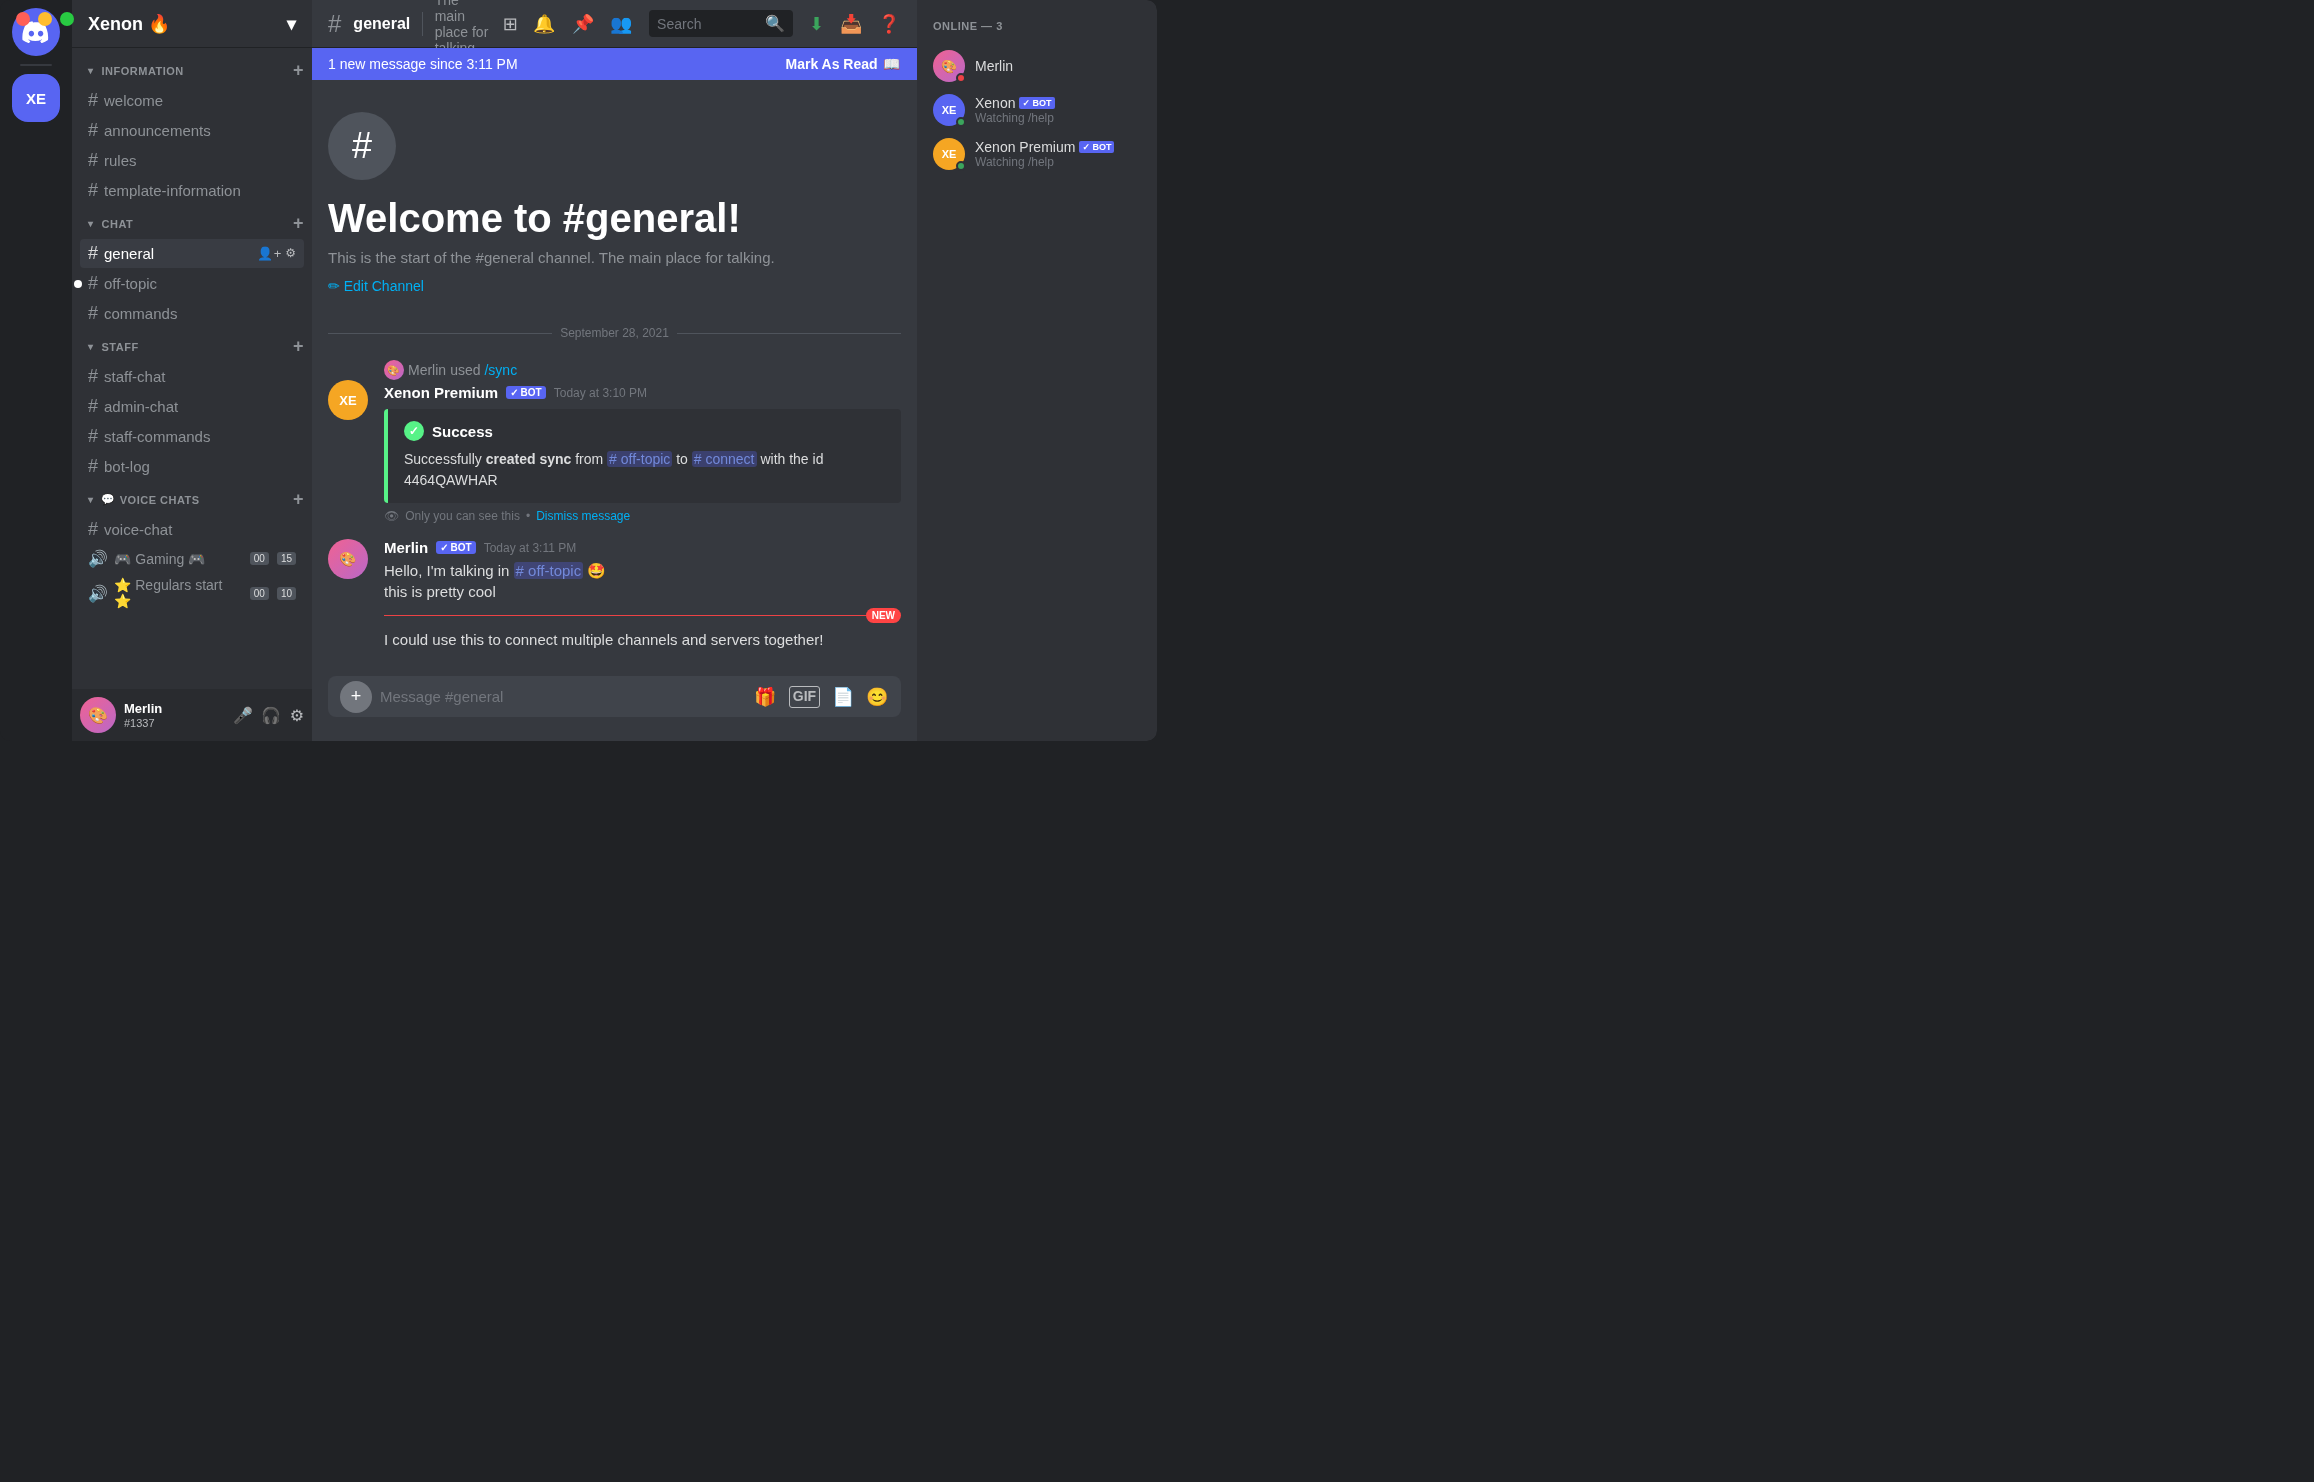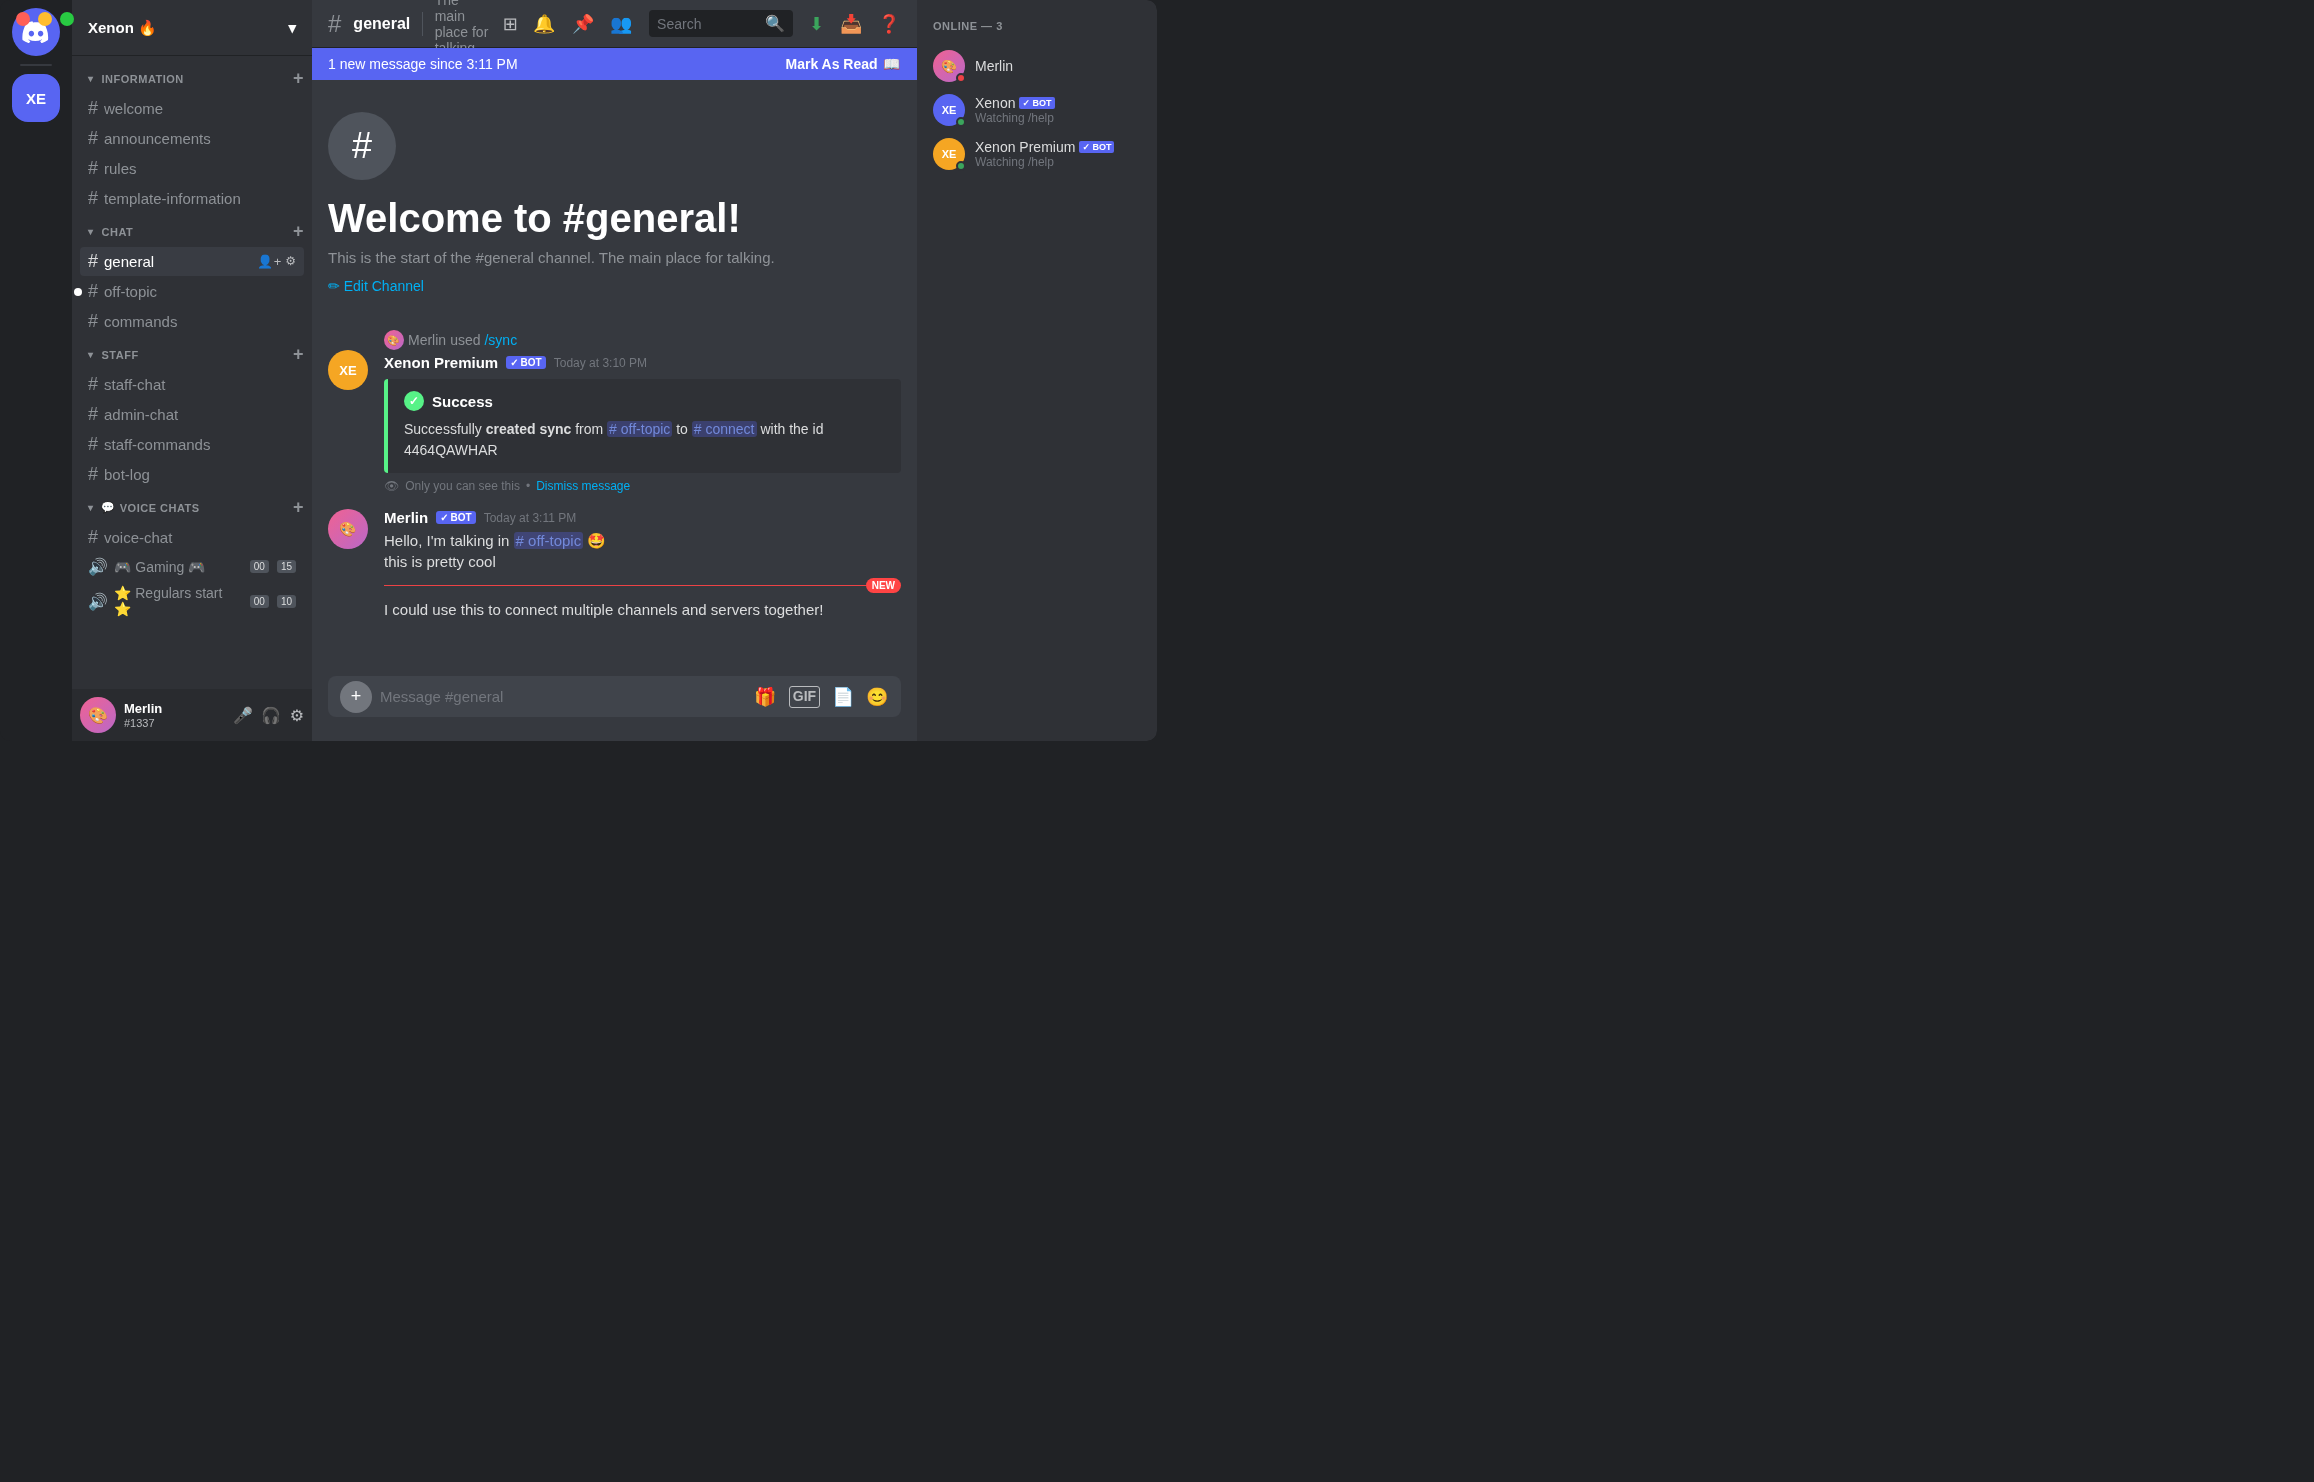--- a/index.html
+++ b/index.html
@@ -60,29 +60,29 @@
 
     
     .channel-sidebar {
       width: 240px;
       background: #2f3136;
       display: flex;
       flex-direction: column;
       flex-shrink: 0;
     }
     .server-header {
-      height: 56px;
+      height: 48px;
       display: flex;
       align-items: center;
       justify-content: space-between;
       padding: 0 16px;
       border-bottom: 1px solid #202225;
       cursor: pointer;
       font-weight: 600;
-      font-size: 15px;
+      font-size: 18px;
       color: #fff;
     }
     .channels-list {
       flex: 1;
       overflow-y: auto;
       padding: 8px 0;
     }
     .channel-category {
       margin-bottom: 4px;
     }
@@ -825,20 +825,23 @@
       <div class="channel-intro">
         <div class="channel-icon-large">#</div>
         <div class="channel-intro-title">Welcome to #general!</div>
         <div class="channel-intro-desc">This is the start of the #general channel. The main place for talking.</div>
         <div class="edit-channel-btn">
           <span>✏</span>
           <span>Edit Channel</span>
         </div>
       </div>
 
+      <div class="date-divider">
+        <span>September 28, 2021</span>
+      </div>
 
       <div class="message-group" style="padding-top:12px;padding-bottom:4px;">
         <div class="message-avatar avatar-xenon-premium" style="background:#f5a623;color:#fff;font-weight:900;font-size:13px;display:flex;align-items:center;justify-content:center;width:40px;height:40px;border-radius:50%;flex-shrink:0;align-self:flex-start;margin-top:20px;">XE</div>
         <div class="message-content">
           <div class="sync-used">
             <span style="display:inline-flex;align-items:center;gap:4px;">
               <span style="width:20px;height:20px;background:linear-gradient(135deg,#f06292,#ba68c8);border-radius:50%;display:inline-flex;align-items:center;justify-content:center;font-size:10px;">🎨</span>
               <span>Merlin</span>
               <span> used </span>
               <span class="command" style="color:#00b0f4;">/sync</span>

